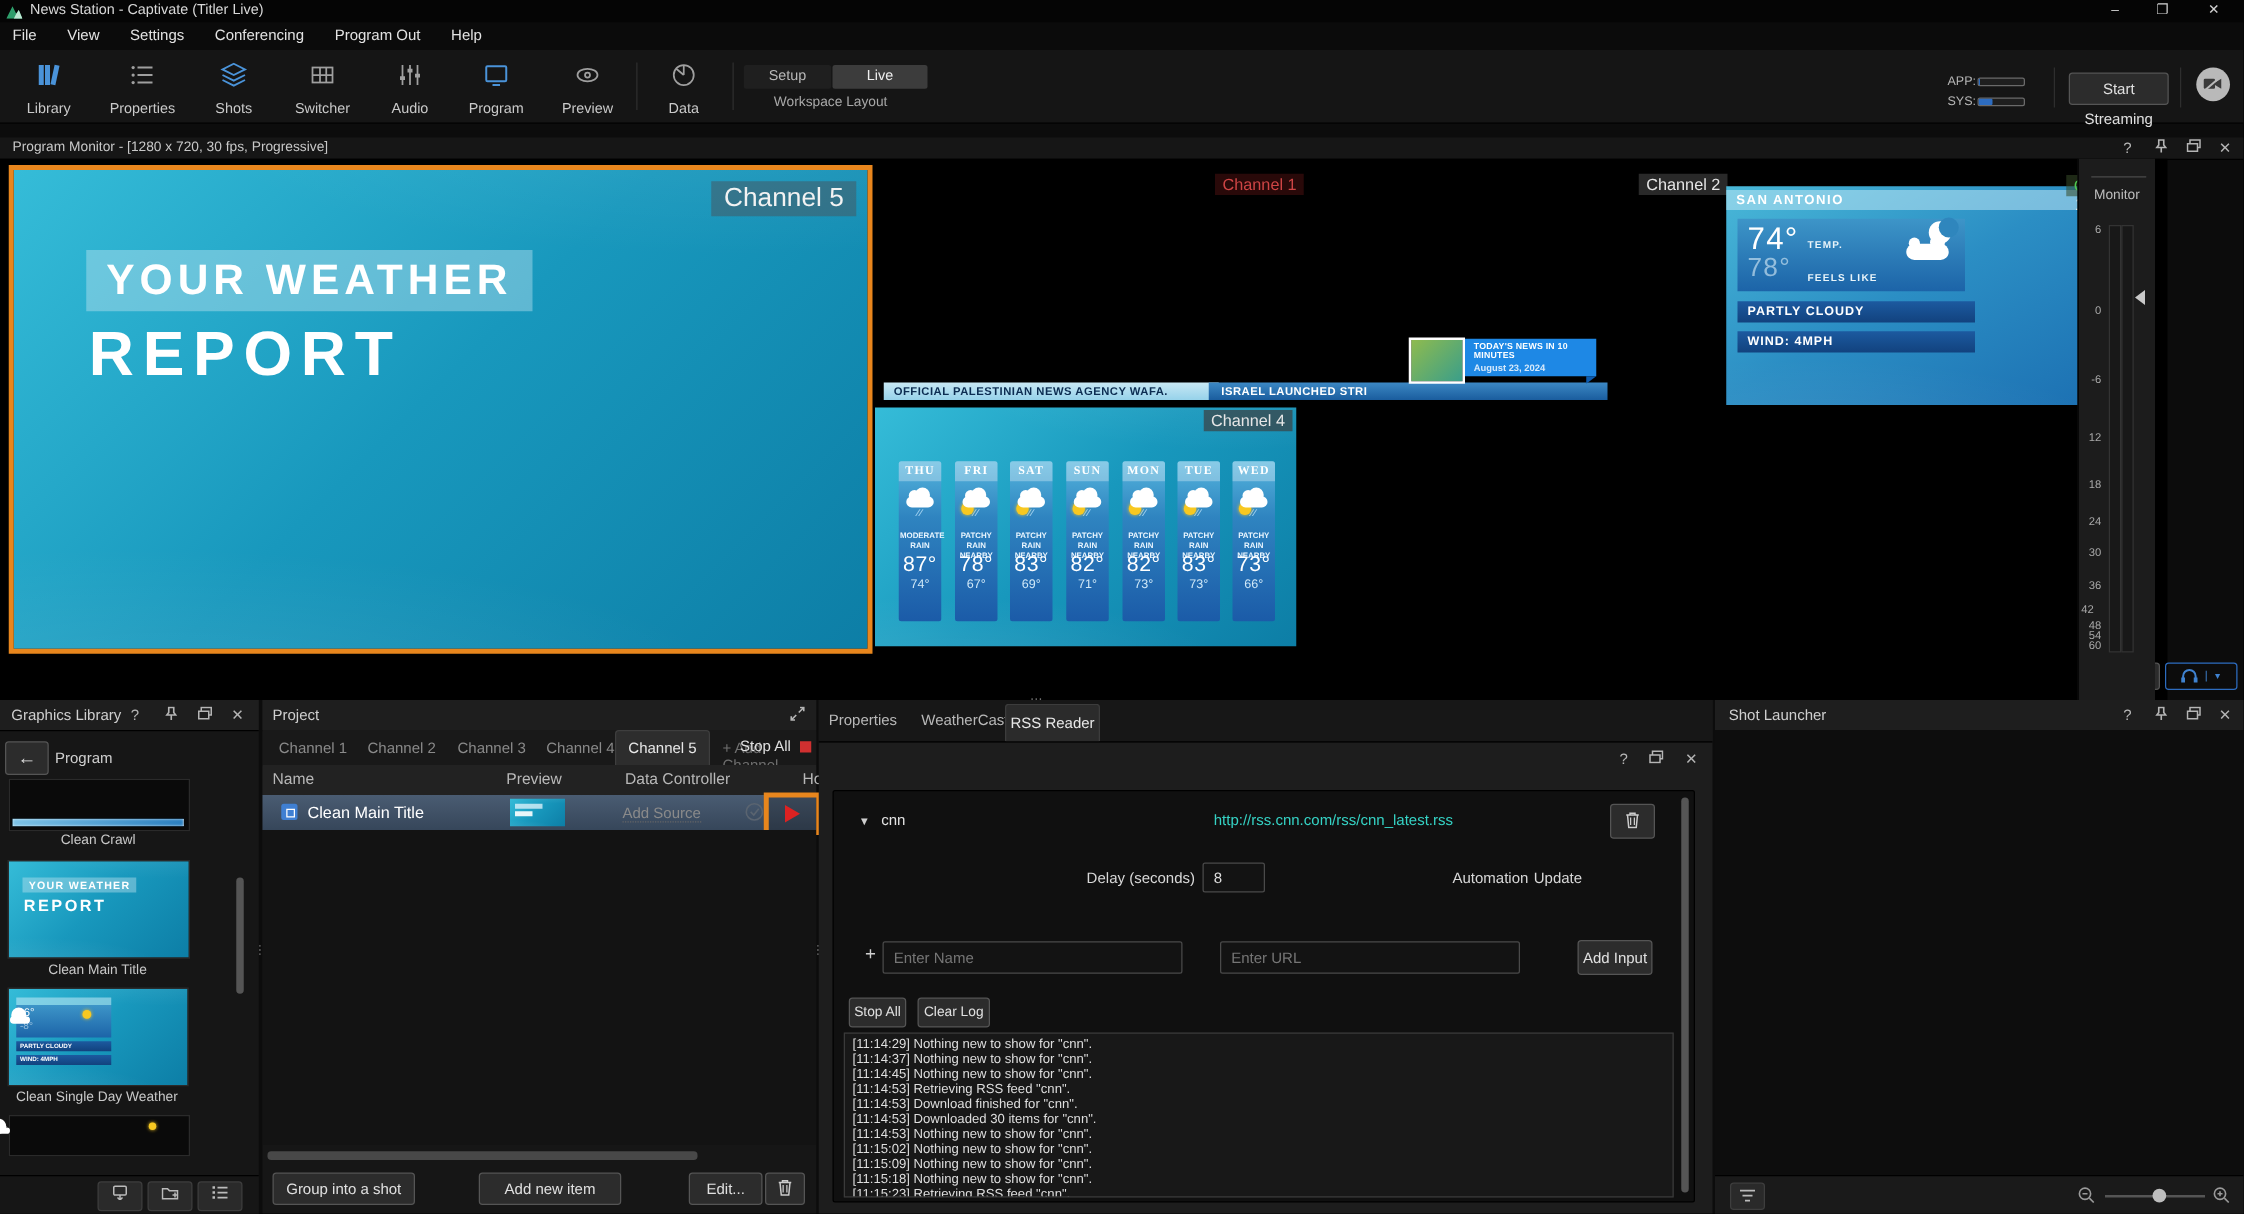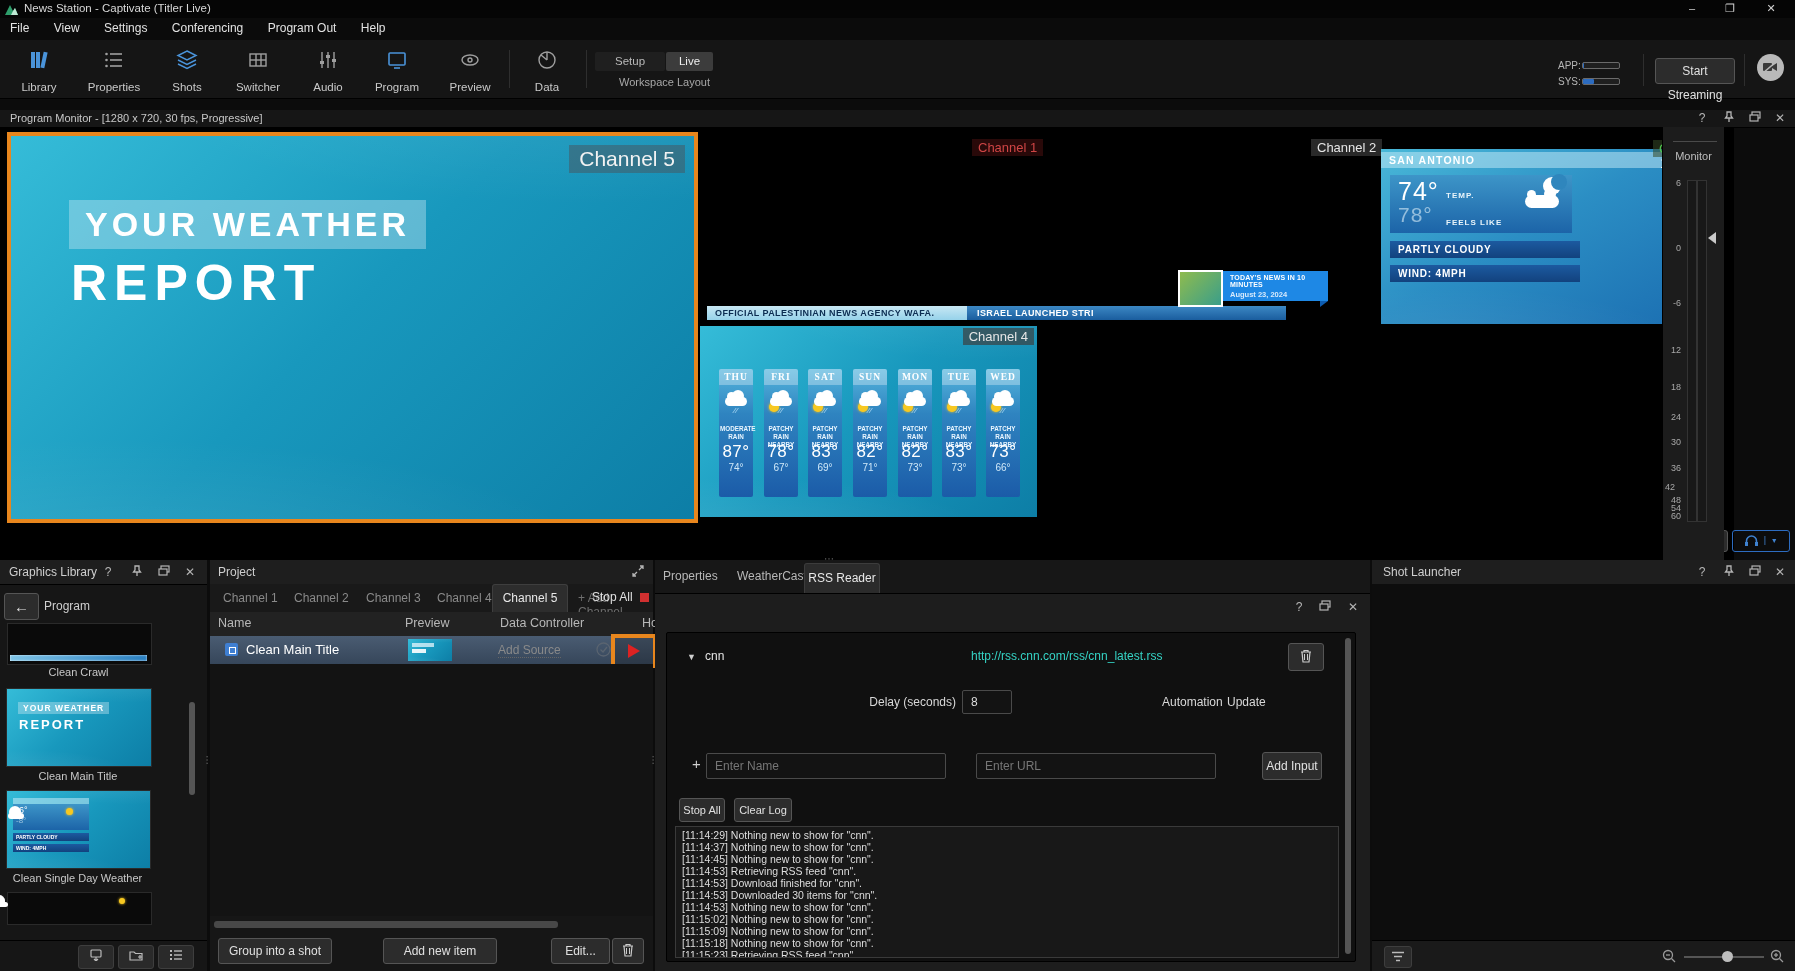--- a/index.html
+++ b/index.html
@@ -161,21 +161,21 @@
     <div class="tbtn" style="left:516px">
       <svg width="22" height="20" viewBox="0 0 22 20">
           <circle cx="11" cy="10" r="8" fill="none" stroke="#9f9f9f" stroke-width="1.4"></circle>
           <path d="M11 10 L11 2 M11 10 L5 5" stroke="#9f9f9f" stroke-width="1.4" fill="none"></path>
         </svg>
       <div class="lbl">Data</div>
     </div>
     <div class="vsep" style="left:586px;top:10px;height:38px"></div>
 
     <div class="seg" style="left:595px;top:12px;width:70px;background:#1f1f1f;color:#b9b9b9">Setup</div>
-    <div class="seg" style="left:666px;top:12px;width:47px;background:#3c3c3c;color:#eee">Live</div>
+    <div class="seg" style="left:666px;top:12px;width:76px;background:#3c3c3c;color:#eee">Live</div>
     <div class="abs" style="left:595px;top:36px;width:139px;text-align:center;font-size:11px;color:#a8a8a8">Workspace Layout</div>
 
     <span class="abs" style="left:1558px;top:20px;font-size:10px;color:#b5b5b5">APP:</span>
     <div class="meterbar" style="left:1582px;top:22px">
         <div class="meterfill" style="width:4%"></div>
       </div>
     <span class="abs" style="left:1558px;top:36px;font-size:10px;color:#b5b5b5">SYS:</span>
     <div class="meterbar" style="left:1582px;top:38px">
         <div class="meterfill" style="width:30%"></div>
       </div>
@@ -211,21 +211,21 @@
       <div class="abs" style="left:58px;top:64px;background:rgba(195,228,240,.42);padding:5px 16px;color:#fff;font-size:34px;font-weight:600;letter-spacing:4px">YOUR WEATHER</div>
       <div class="abs" style="left:60px;top:118px;color:#fff;font-size:50px;font-weight:800;letter-spacing:7px">REPORT</div>
     </div>
 
     <div class="chlabel" style="left:972px;top:12px;color:#cf4545;background:rgba(90,20,20,.45)">Channel 1</div>
     <div class="chlabel" style="left:1311px;top:12px">Channel 2</div>
 
     <div class="abs" style="left:707px;top:179px;width:260px;height:14px;background:linear-gradient(180deg,#c8e8f4,#96d2ea);color:#0c2d52;font-weight:bold;font-size:9px;line-height:14px;padding-left:8px;letter-spacing:.4px;overflow:hidden;white-space:nowrap">OFFICIAL PALESTINIAN NEWS AGENCY WAFA.</div>
     <div class="abs" style="left:967px;top:179px;width:309px;height:14px;background:linear-gradient(180deg,#3c88c4,#1a5d9e);color:#fff;font-weight:bold;font-size:9px;line-height:14px;padding-left:10px;letter-spacing:.4px;overflow:hidden;white-space:nowrap">ISRAEL LAUNCHED STRI</div>
 
-    <div class="abs" style="left:1178px;top:143px;width:150px;height:35px">
+    <div class="abs" style="left:1127px;top:143px;width:150px;height:35px">
       <div class="abs" style="left:0;top:0;width:41px;height:33px;background:linear-gradient(135deg,#8fbb4e,#3a9e8a);border:2px solid #fff"></div>
       <div class="abs" style="left:45px;top:1px;width:105px;height:30px;background:#1e88e5;padding:3px 0 0 7px;box-sizing:border-box">
         <div style="color:#fff;font-size:7px;font-weight:bold;letter-spacing:.2px">TODAY'S NEWS IN 10 MINUTES</div>
         <div style="color:#d6e9fb;font-size:7.5px;font-weight:bold;margin-top:2px">August 23, 2024</div>
       </div>
       <div class="abs" style="left:142px;top:31px;width:0;height:0;border-left:8px solid #0d5cb0;border-bottom:6px solid transparent"></div>
     </div>
 
     <div class="abs bluepanel" style="left:1381px;top:22px;width:341px;height:175px">
       <div class="abs" style="left:0;top:3px;width:322px;height:16px;background:rgba(200,235,248,.5)">

